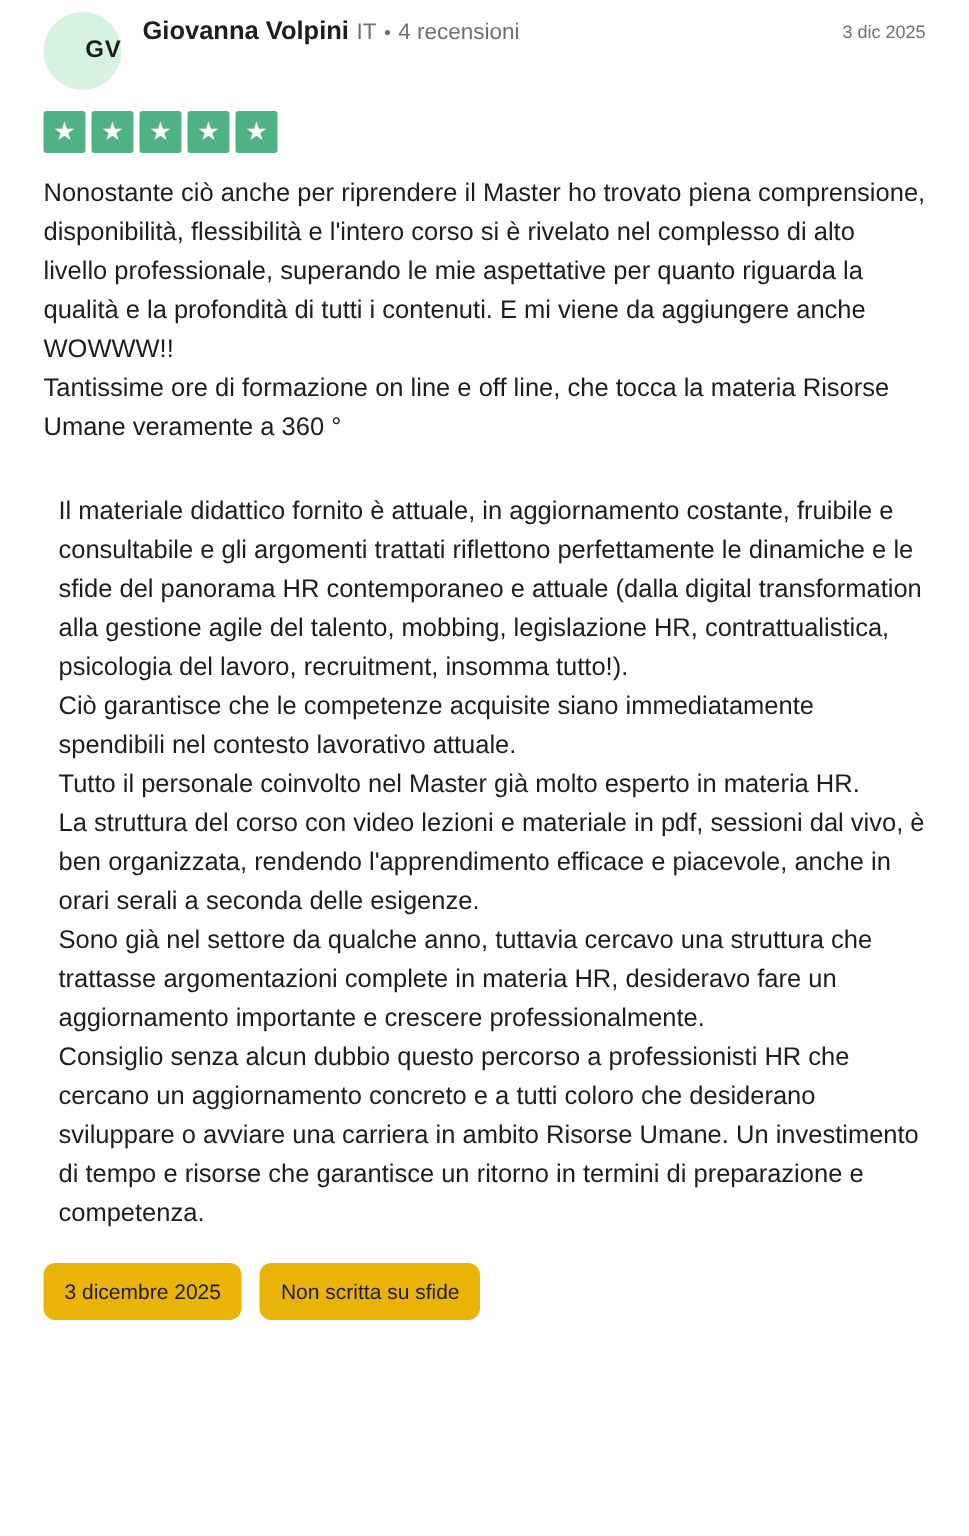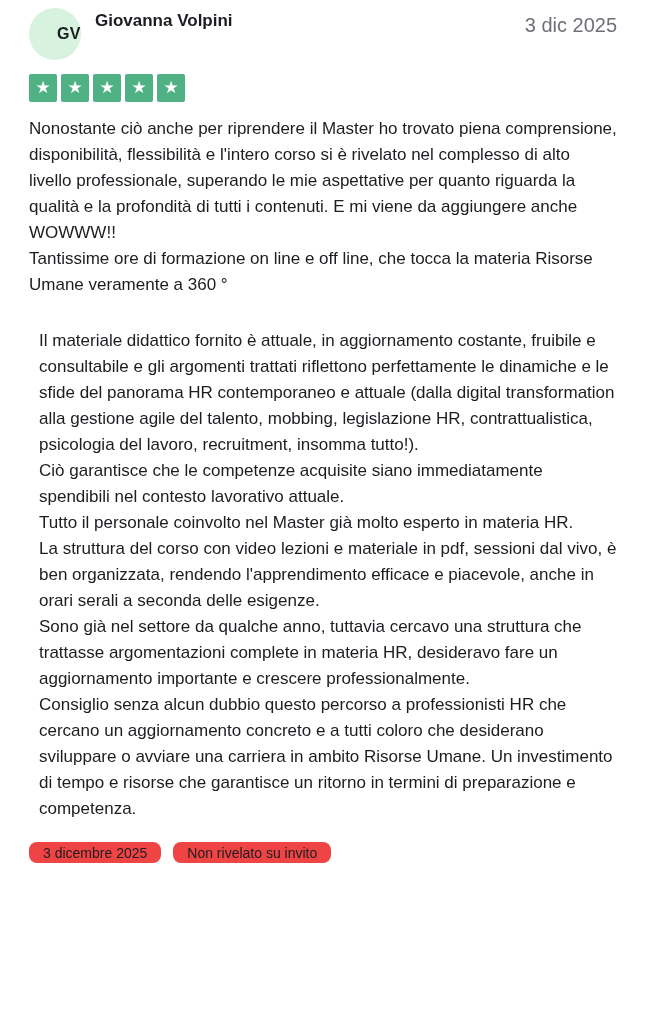--- a/index.html
+++ b/index.html
@@ -49,21 +49,21 @@
     cursor: pointer;
   }
   .consumer-meta {
     font-size: 15px;
     color: #6f6f78;
     display: flex;
     align-items: center;
   }
   .meta-sep { margin: 0 5px; font-size: 13px; }
   .review-date {
-    font-size: 20px;
+    font-size: 12px;
     color: #6f6f78;
     padding-top: 6px;
     flex: 0 0 auto;
   }
   
   .star-rating {
     display: flex;
     gap: 4px;
     margin-top: 14px;
   }
@@ -100,39 +100,44 @@
   }
   .review-body p:last-child { margin-bottom: 20px; margin-left: 10px; }
   
   .footer-row {
     display: flex;
     gap: 12px;
   }
   .pill {
     display: inline-flex;
     align-items: center;
-    background: #ef4444;
+    background: #eab308;
     border-radius: 8px;
     padding: 5px 14px;
     font-size: 14px;
     color: #1c1c21;
-    height: 21px;
+    height: 38px;
   }
 </style>
 </head>
 <body>
 
 <div class="review-card">
 
   <div class="header-row">
     <div class="avatar">
       <span>GV</span>
     </div>
     <div class="consumer-block">
       <span class="consumer-name">Giovanna Volpini</span>
+      <span class="consumer-meta">
+        <span>IT</span>
+        <span class="meta-sep">•</span>
+        <span>4 recensioni</span>
+      </span>
     </div>
     <span class="review-date">3 dic 2025</span>
   </div>
 
   <div class="star-rating">
       <span class="star-box">★</span>
       <span class="star-box">★</span>
       <span class="star-box">★</span>
       <span class="star-box">★</span>
       <span class="star-box">★</span>
@@ -145,16 +150,16 @@
       <p>Il materiale didattico fornito è attuale, in aggiornamento costante, fruibile e consultabile e gli argomenti trattati riflettono perfettamente le dinamiche e le sfide del panorama HR contemporaneo e attuale (dalla digital transformation alla gestione agile del talento, mobbing, legislazione HR, contrattualistica, psicologia del lavoro, recruitment, insomma tutto!).
 Ciò garantisce che le competenze acquisite siano immediatamente spendibili nel contesto lavorativo attuale.
 Tutto il personale coinvolto nel Master già molto esperto in materia HR.
 La struttura del corso con video lezioni e materiale in pdf, sessioni dal vivo, è ben organizzata, rendendo l'apprendimento efficace e piacevole, anche in orari serali a seconda delle esigenze.
 Sono già nel settore da qualche anno, tuttavia cercavo una struttura che trattasse argomentazioni complete in materia HR, desideravo fare un aggiornamento importante e crescere professionalmente.
 Consiglio senza alcun dubbio questo percorso a professionisti HR che cercano un aggiornamento concreto e a tutti coloro che desiderano sviluppare o avviare una carriera in ambito Risorse Umane. Un investimento di tempo e risorse che garantisce un ritorno in termini di preparazione e competenza.</p>
     </div>
 
   <div class="footer-row">
     <span class="pill">3 dicembre 2025</span>
-    <span class="pill">Non rivelato su invito</span>
+    <span class="pill">Non scritta su sfide</span>
   </div>
 
 </div>
 
 </body></html>

